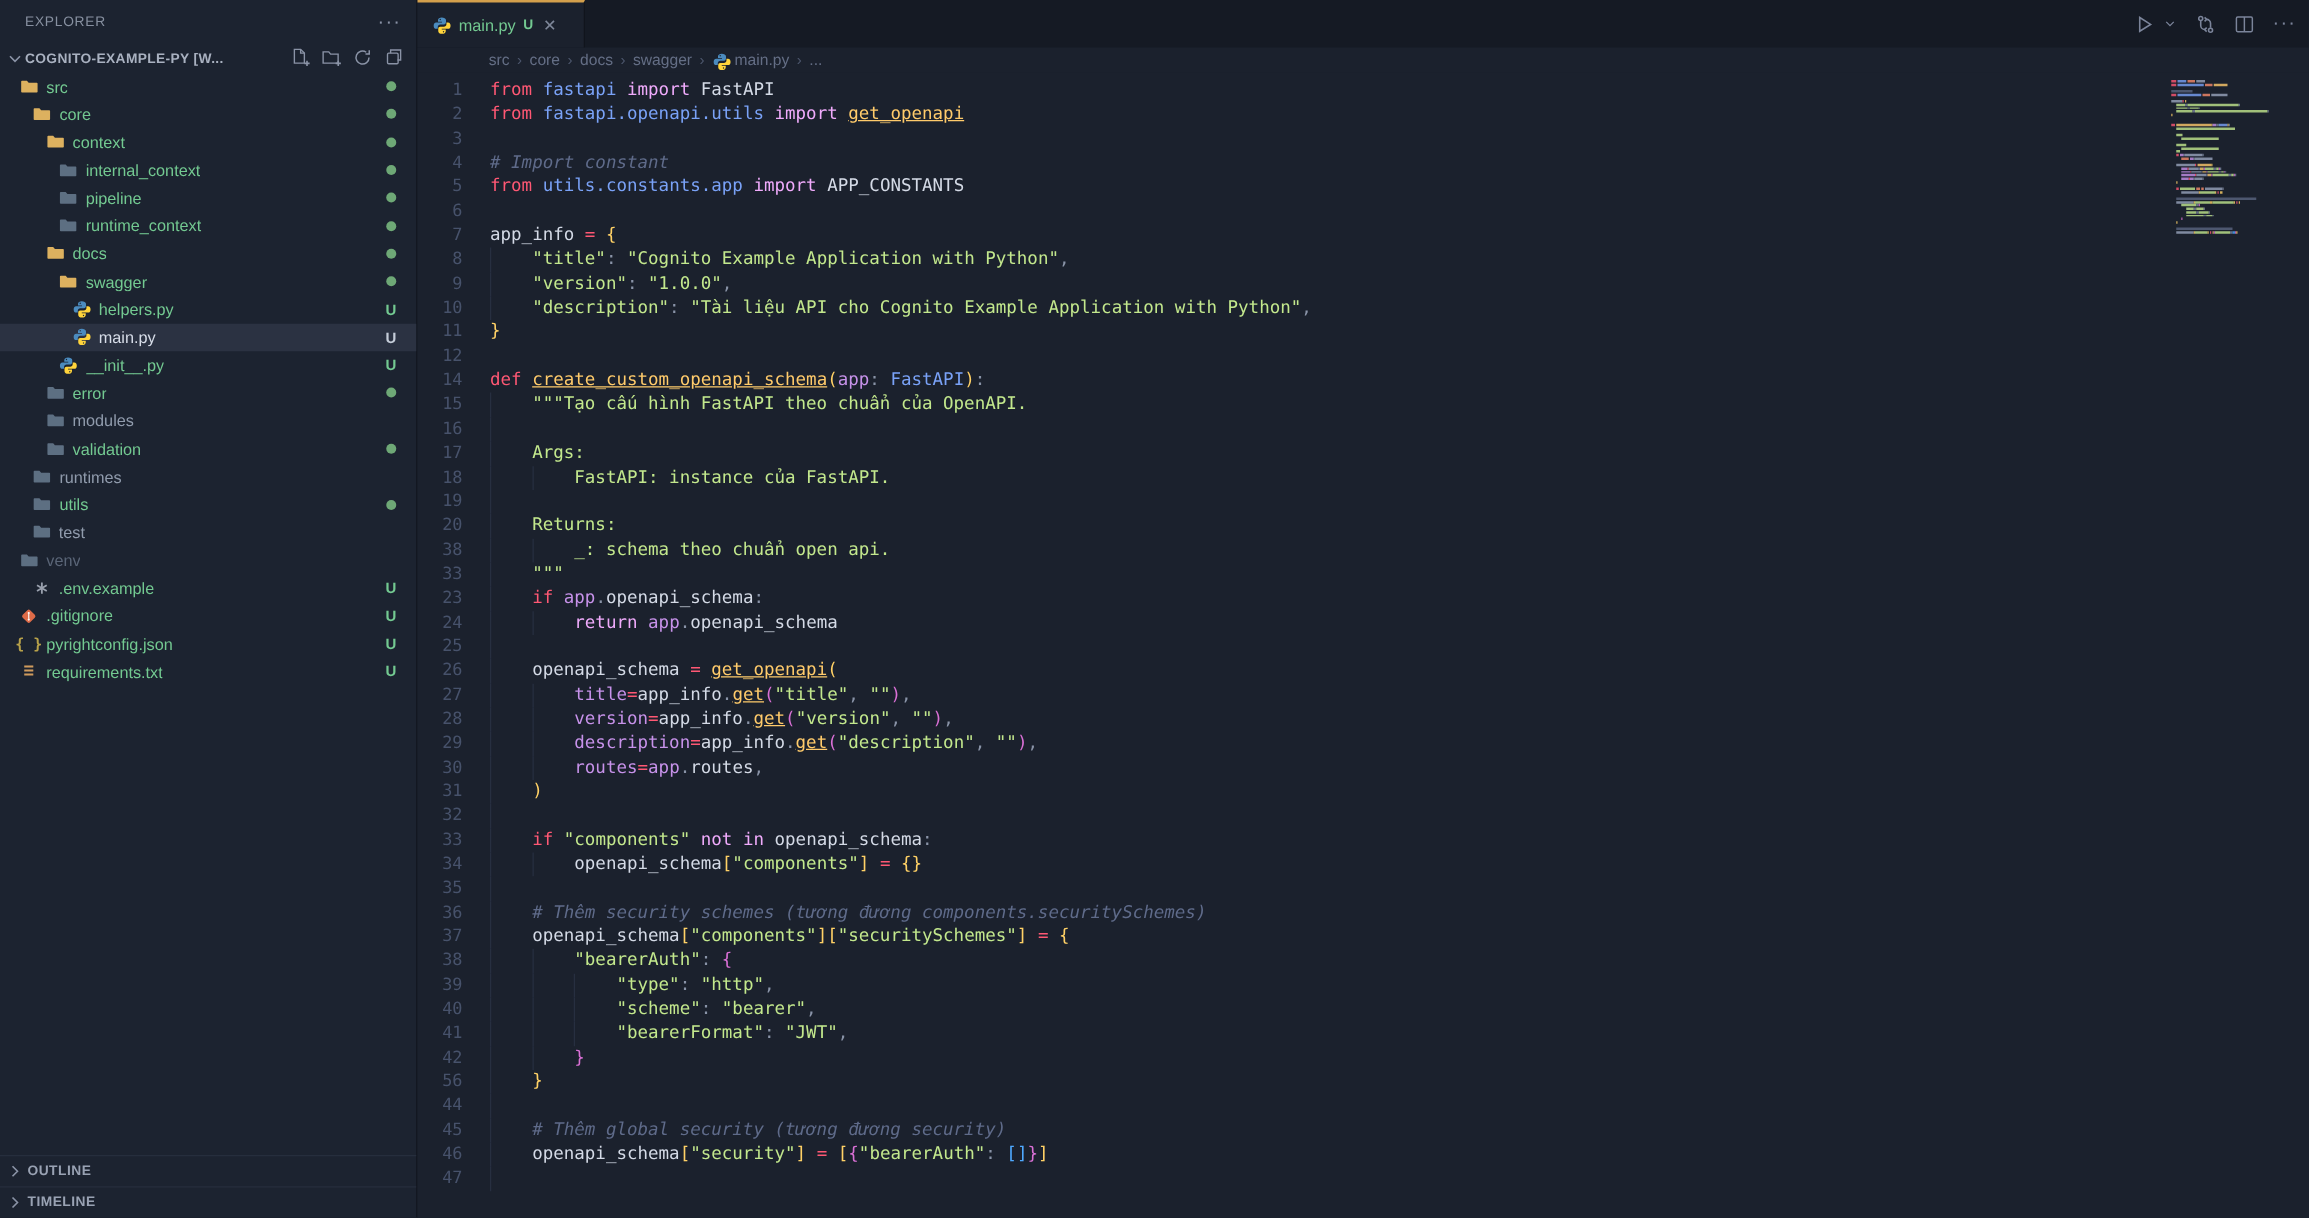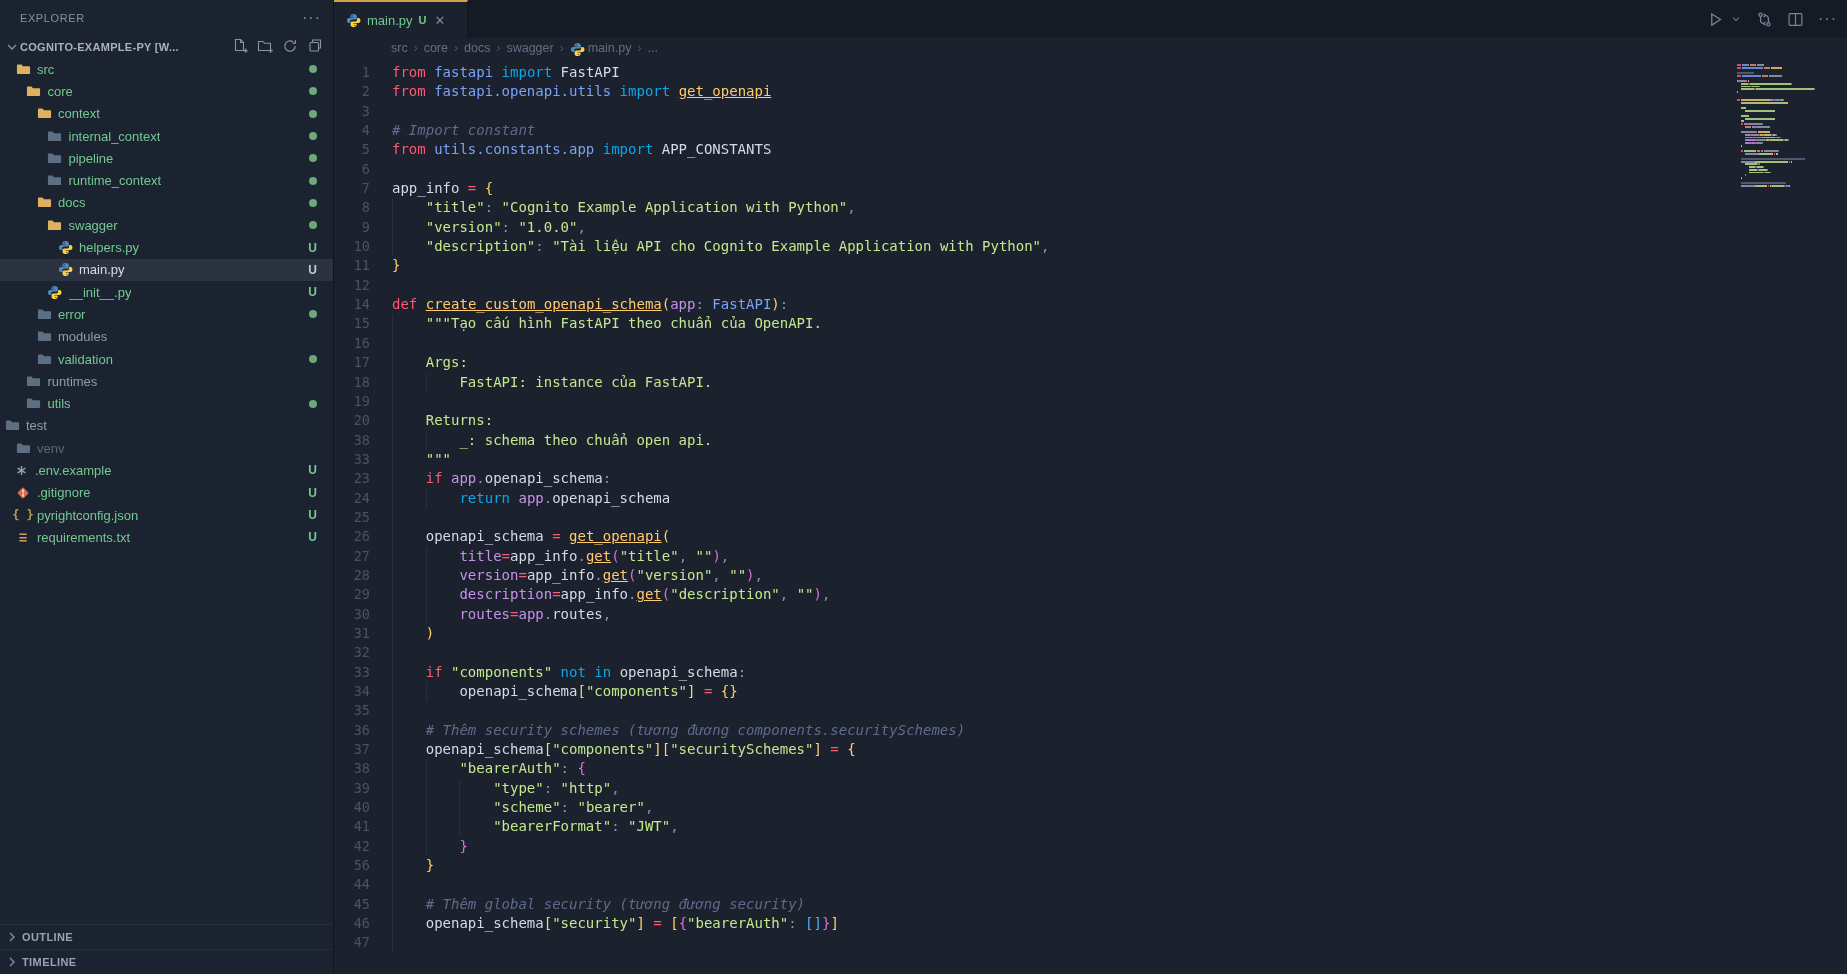--- a/index.html
+++ b/index.html
@@ -65,21 +65,21 @@
 
   .editor-wrap { flex:1; display:flex; min-height:0; background:#1b212d; }
   .code-area { flex:1; overflow:hidden; padding-top:5px; min-width:0; }
   .cline { height:19.35px; display:flex; font-family:"DejaVu Sans Mono", monospace;
     font-size:14px; line-height:19.35px; white-space:pre; }
   .gutter { width:58px; flex:none; text-align:right; padding-right:22px; color:#47526b;
     font-size:13.5px; }
   .ctext { position:relative; flex:1; min-width:0; }
   .ig { position:absolute; top:0; width:1px; height:100%; background:#272f40; }
 
-  .tk-k { color:#ff5874; } .tk-i { color:#0ea5e9; } .tk-m { color:#7aa2f7; }
+  .tk-k { color:#ff5874; } .tk-i { color:#f0abfc; } .tk-m { color:#7aa2f7; }
   .tk-t { color:#7aa2f7; } .tk-f { color:#ffcb6b;text-decoration:underline; } .tk-s { color:#c3e88d; }
   .tk-c { color:#5f6b8a; font-style:italic; } .tk-d { color:#d4dae6; }
   .tk-p { color:#8a94a8; } .tk-v { color:#c792ea; }
   .tk-b1 { color:#ffd166; } .tk-b2 { color:#da70d6; } .tk-b3 { color:#4fa9ff; }
 
   .minimap { width:114px; flex:none; padding:6px 6px 0 4px; }
   .mm-line { height:2.7px; position:relative; }
   .mm-line i { position:absolute; top:0; height:1.9px; display:block; opacity:.8; }
 </style>
 </head>
@@ -264,37 +264,37 @@
       </div>
       <div class="trow green" style="padding-left: 25.5px;">
         <span class="ticon">
           <svg viewBox="0 0 16 16" width="15" height="15">
             <path fill="#5d6f82" d="M1 3.4c0-.4.3-.7.7-.7h4.2l1.5 1.7h6.9c.4 0 .7.3.7.7v7c0 .4-.3.7-.7.7H1.7c-.4 0-.7-.3-.7-.7z"></path>
           </svg>
         </span>
         <span class="tlabel">utils</span>
         <span class="badge dot"></span>
       </div>
-      <div class="trow gray" style="padding-left: 4px;">
+      <div class="trow gray" style="padding-left: 25px;">
         <span class="ticon">
           <svg viewBox="0 0 16 16" width="15" height="15">
             <path fill="#5d6f82" d="M1 3.4c0-.4.3-.7.7-.7h4.2l1.5 1.7h6.9c.4 0 .7.3.7.7v7c0 .4-.3.7-.7.7H1.7c-.4 0-.7-.3-.7-.7z"></path>
           </svg>
         </span>
         <span class="tlabel">test</span>
       </div>
       <div class="trow dim" style="padding-left: 15px;">
         <span class="ticon">
           <svg viewBox="0 0 16 16" width="15" height="15">
             <path fill="#5d6f82" d="M1 3.4c0-.4.3-.7.7-.7h4.2l1.5 1.7h6.9c.4 0 .7.3.7.7v7c0 .4-.3.7-.7.7H1.7c-.4 0-.7-.3-.7-.7z"></path>
           </svg>
         </span>
         <span class="tlabel">venv</span>
       </div>
-      <div class="trow green" style="padding-left: 13px; justify-content: flex-end;">
+      <div class="trow green" style="padding-left: 25px; justify-content: flex-end;">
         <span class="ticon">
           <svg viewBox="0 0 16 16" width="13" height="13" stroke="#99a0ad" stroke-width="1.8">
             <line x1="8" y1="2.5" x2="8" y2="13.5"></line>
             <line x1="3.2" y1="5.2" x2="12.8" y2="10.8"></line>
             <line x1="12.8" y1="5.2" x2="3.2" y2="10.8"></line>
           </svg>
         </span>
         <span class="tlabel">.env.example</span>
         <span class="badge U">U</span>
       </div>

